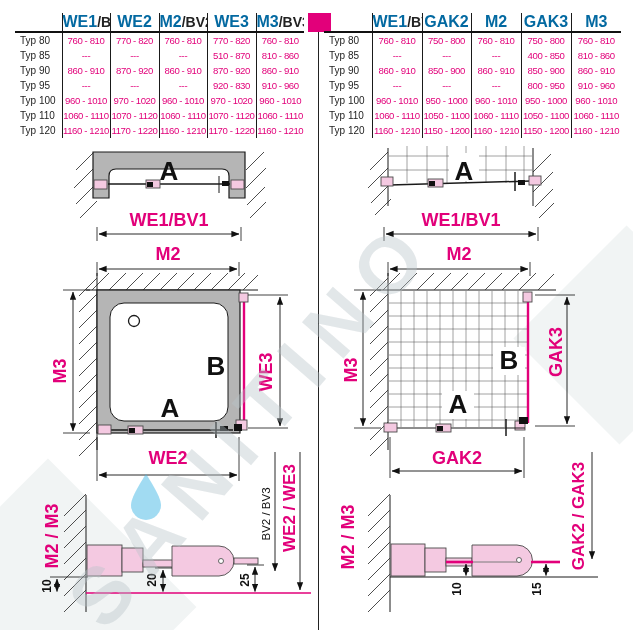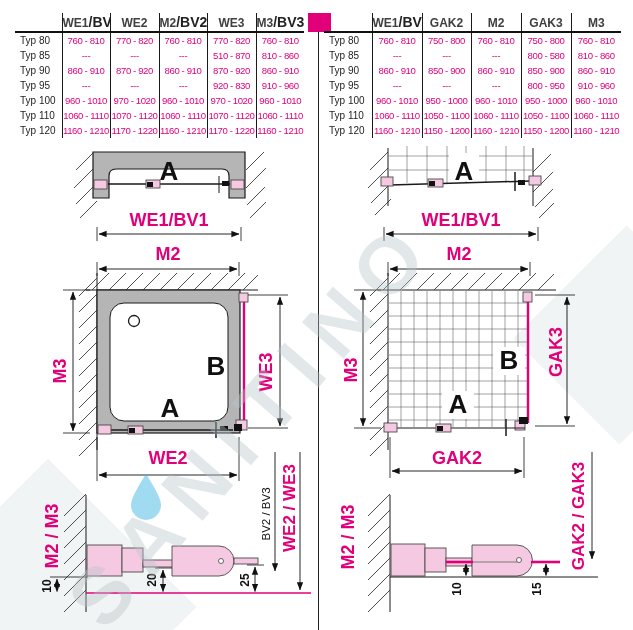--- a/index.html
+++ b/index.html
@@ -18,21 +18,21 @@
   .marker-sq{position:absolute;left:308px;top:13px;width:23px;height:19px;background:#E2007A;z-index:3;}
   
   .spec-table{position:absolute;border-collapse:collapse;table-layout:fixed;z-index:3;}
   .spec-table th,.spec-table td{border-left:1px solid #1a1a1a;text-align:center;vertical-align:middle;
       padding:0;overflow:hidden;white-space:nowrap;}
   .spec-table th:first-child,.spec-table td:first-child{border-left:none;}
   .spec-table thead th{border-bottom:2px solid #111;height:18px;}
   .spec-table tbody td{height:15px;}
   .tbl-left{left:15px;top:13px;width:289px;}
   .tbl-right{left:324px;top:13px;width:297px;}
-  .hstrong{color:#404040;font-weight:bold;font-size:12px;}
+  .hstrong{color:#0369a1;font-weight:bold;font-size:16px;}
   .hrest{color:#222;font-weight:bold;font-size:14px;}
   .rlabel{text-align:left !important;padding-left:5px !important;font-size:10px;color:#222;}
   .rval{color:#E2007A;font-size:9.6px;letter-spacing:-0.4px;}
   
   svg.draw{position:absolute;left:0;top:140px;z-index:1;}
   .ln{stroke:#1a1a1a;stroke-width:1;fill:none;}
   .ln2{stroke:#1a1a1a;stroke-width:1.5;fill:none;}
   .hatch{stroke:#3a3a3a;stroke-width:0.9;}
   .grid{stroke:#555;stroke-width:0.55;}
   .gray{fill:#b5b5b5;stroke:#1a1a1a;stroke-width:1.2;}
@@ -161,21 +161,21 @@
           <td class="rval">750 - 800</td>
           <td class="rval">760 - 810</td>
           <td class="rval">750 - 800</td>
           <td class="rval">760 - 810</td>
         </tr>
         <tr>
           <td class="rlabel">Typ 85</td>
           <td class="rval">---</td>
           <td class="rval">---</td>
           <td class="rval">---</td>
-          <td class="rval">800 - 580</td>
+          <td class="rval">400 - 850</td>
           <td class="rval">810 - 860</td>
         </tr>
         <tr>
           <td class="rlabel">Typ 90</td>
           <td class="rval">860 - 910</td>
           <td class="rval">850 - 900</td>
           <td class="rval">860 - 910</td>
           <td class="rval">850 - 900</td>
           <td class="rval">860 - 910</td>
         </tr>

